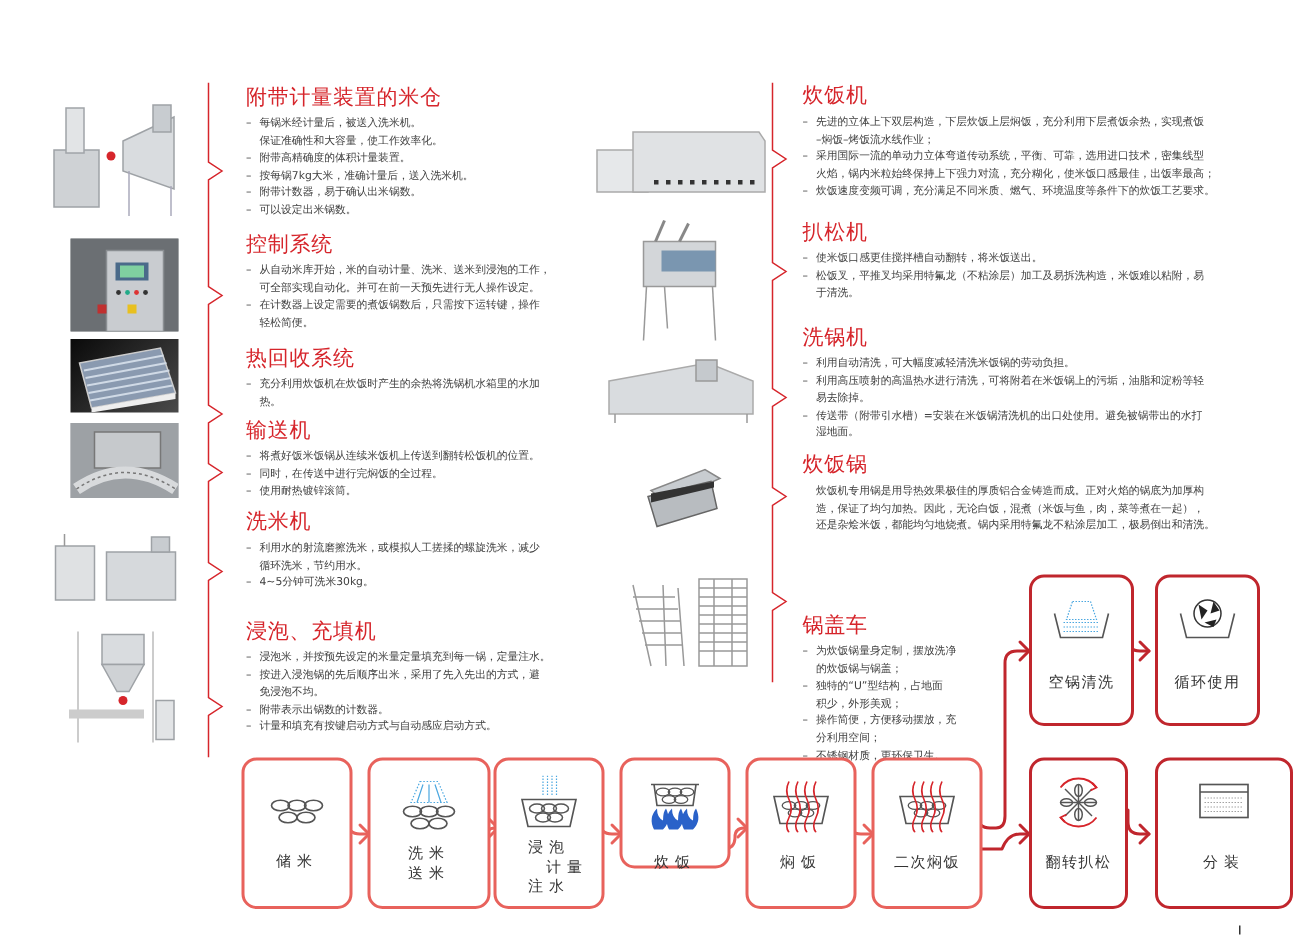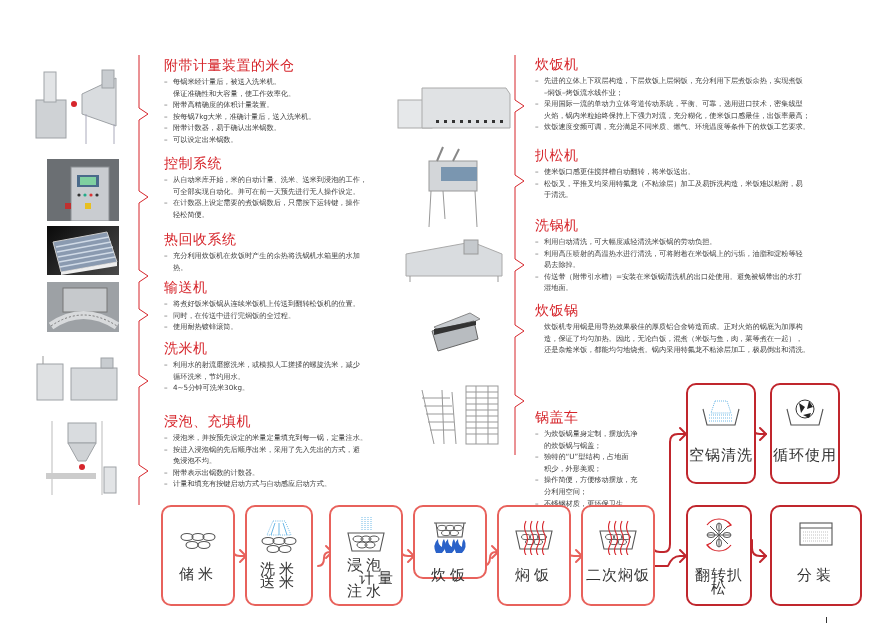--- a/index.html
+++ b/index.html
@@ -18,21 +18,21 @@
   
   .photo { position:absolute; overflow:hidden; }
   
   .fbox {
     position:absolute; border:2px solid #e8625c; border-radius:10px;
     background:#fff; box-sizing:border-box;
   }
   .fbox.dark { border-color:#c0262d; }
   .fbox .lbl {
     position:absolute; left:0; right:0; text-align:center;
-    font-size:15px; color:#333; letter-spacing:4px; line-height:13px;
+    font-size:10px; color:#333; letter-spacing:4px; line-height:13px;
   }
   .fbox .icon { position:absolute; left:50%; transform:translateX(-50%); }
 </style>
 </head>
 <body>
 
 <div class="photo" style="left:30px;top:64px;width:90px;height:82px;">
   <svg width="90" height="82" viewBox="0 0 90 82">
     <rect x="0" y="0" width="90" height="82" fill="#fff"></rect>
     <rect x="6" y="36" width="30" height="38" fill="#cfd2d5" stroke="#9ea2a6"></rect>
@@ -301,21 +301,21 @@
       <ellipse cx="9" cy="6" rx="6" ry="3.5"></ellipse>
         <ellipse cx="20" cy="6" rx="6" ry="3.5"></ellipse>
         <ellipse cx="31" cy="6" rx="6" ry="3.5"></ellipse>
       <ellipse cx="14" cy="14" rx="6" ry="3.5"></ellipse>
         <ellipse cx="26" cy="14" rx="6" ry="3.5"></ellipse>
     </g>
   </svg>
   <div class="lbl" style="top:62px;font-family:Liberation Mono, monospace;">储米</div>
 </div>
 
-<div class="fbox" style="left:245px;top:505px;width:68px;height:101px;border-radius:10px;">
+<div class="fbox" style="left:245px;top:505px;width:82px;height:101px;border-radius:10px;">
   <svg class="icon" style="top:12px;" width="40" height="36" viewBox="0 0 40 36">
     <path d="M14,2 H26 L32,16 H8 Z" fill="none" stroke="#4aa7e0" stroke-width="0.8" stroke-dasharray="1 1.2"></path>
     <g stroke="#4aa7e0" stroke-width="0.8">
         <line x1="16" y1="4" x2="12" y2="16"></line>
         <line x1="20" y1="4" x2="20" y2="16"></line>
         <line x1="24" y1="4" x2="28" y2="16"></line>
       </g>
     <g fill="none" stroke="#555" stroke-width="1.1">
       <ellipse cx="9" cy="22" rx="6" ry="3.5"></ellipse>
         <ellipse cx="20" cy="22" rx="6" ry="3.5"></ellipse>

